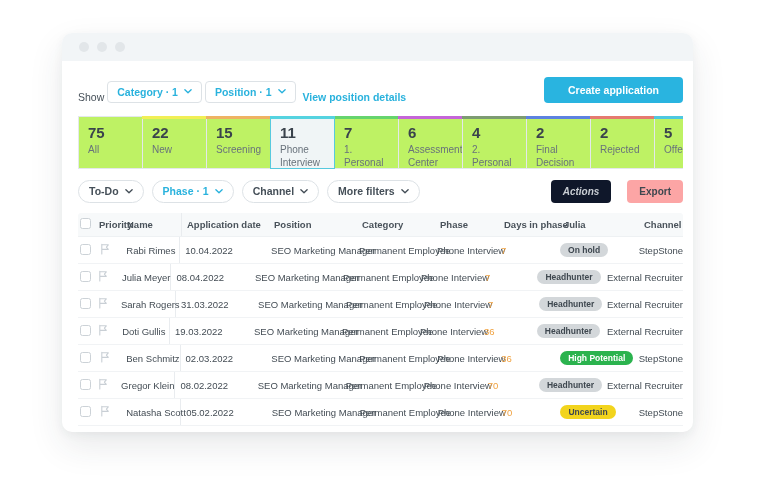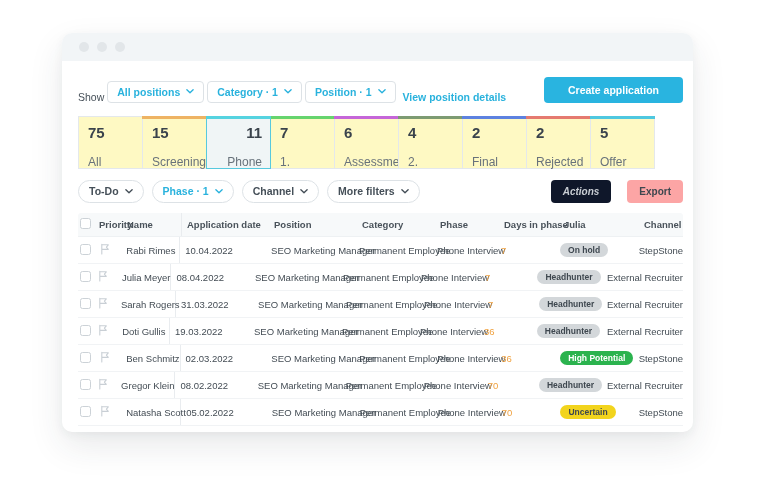--- a/index.html
+++ b/index.html
@@ -24,28 +24,28 @@
   .chev { width:8px; height:7px; flex:none; }
   .link { font-size:10.5px; font-weight:700; color:#29b2dd; cursor:pointer;
           margin-left:4px; white-space:nowrap; }
   .spacer { flex:1; }
   .primary-btn { background:#29b4e0; color:#fff; font-size:10.5px; font-weight:700;
                  border:none; border-radius:4px; padding:7px 24px; cursor:pointer;
                  white-space:nowrap; }
 
   
   .stages { display:flex; margin-top:13px; overflow:hidden; }
-  .stage { flex:none; width:65px; height:53px; background:#fef9c3;
+  .stage { flex:none; width:65px; height:53px; background:#bef264;
            border:1px solid #e4e8eb; margin-left:-1px; position:relative;
            padding:7px 8px 0 9px; cursor:pointer; }
   .stage:first-child { margin-left:0; }
   .stage .strip { position:absolute; top:-1px; left:-1px; right:-1px; height:3px; }
-  .stage.selected { background:#f0f5f6; border-color:#57c9de; z-index:2;text-align:right; }
+  .stage.selected { background:#f0f5f6; border-color:#57c9de; z-index:2; }
   .stage-count { font-size:15px; font-weight:700; color:#3a434c; line-height:1.15; }
-  .stage-label { font-size:12px; color:#68727b; line-height:1.3; margin-top:14px; }
+  .stage-label { font-size:10px; color:#68727b; line-height:1.3; margin-top:2px; }
 
   
   .filterbar { display:flex; align-items:center; gap:16px; margin-top:11px; }
   .filterbar .pill-btn { border-radius:12px; padding:5px 10px; }
   .soft-btn { border:none; border-radius:4px; padding:6px 12px; font-size:10px;
               font-weight:700; cursor:pointer; white-space:nowrap; }
   .soft-btn.disabled { background:#0f172a; color:#c9ced4; cursor:default;font-style:italic; }
   .soft-btn.export { background:#fca5a5; color:#3e474f; }
 
   
@@ -101,26 +101,20 @@
     <span class="dot"></span>
     <span class="dot"></span>
     <span class="dot"></span>
   </div>
 
   <div class="content">
 
     <div class="toolbar">
       <span class="show-label">Show</span>
       <button class="pill-btn on">
-        <span>All positions</span>
-        <svg class="chev">
-            <use href="#i-chev"></use>
-          </svg>
-      </button>
-      <button class="pill-btn on">
         <span>Category · 1</span>
         <svg class="chev">
             <use href="#i-chev"></use>
           </svg>
       </button>
       <button class="pill-btn on">
         <span>Position · 1</span>
         <svg class="chev">
             <use href="#i-chev"></use>
           </svg>
@@ -130,20 +124,25 @@
       <button class="primary-btn">Create application</button>
     </div>
 
     <div class="stages">
         <div class="stage">
 
     <div class="stage-count">75</div>
     <div class="stage-label">All</div>
   </div>
         <div class="stage">
+    <span class="strip" style="background: rgb(241, 239, 85);"></span>
+    <div class="stage-count">22</div>
+    <div class="stage-label">New</div>
+  </div>
+        <div class="stage">
     <span class="strip" style="background: rgb(238, 179, 99);"></span>
     <div class="stage-count">15</div>
     <div class="stage-label">Screening</div>
   </div>
         <div class="stage selected">
     <span class="strip" style="background: rgb(85, 211, 224);"></span>
     <div class="stage-count">11</div>
     <div class="stage-label">Phone Interview</div>
   </div>
         <div class="stage">

